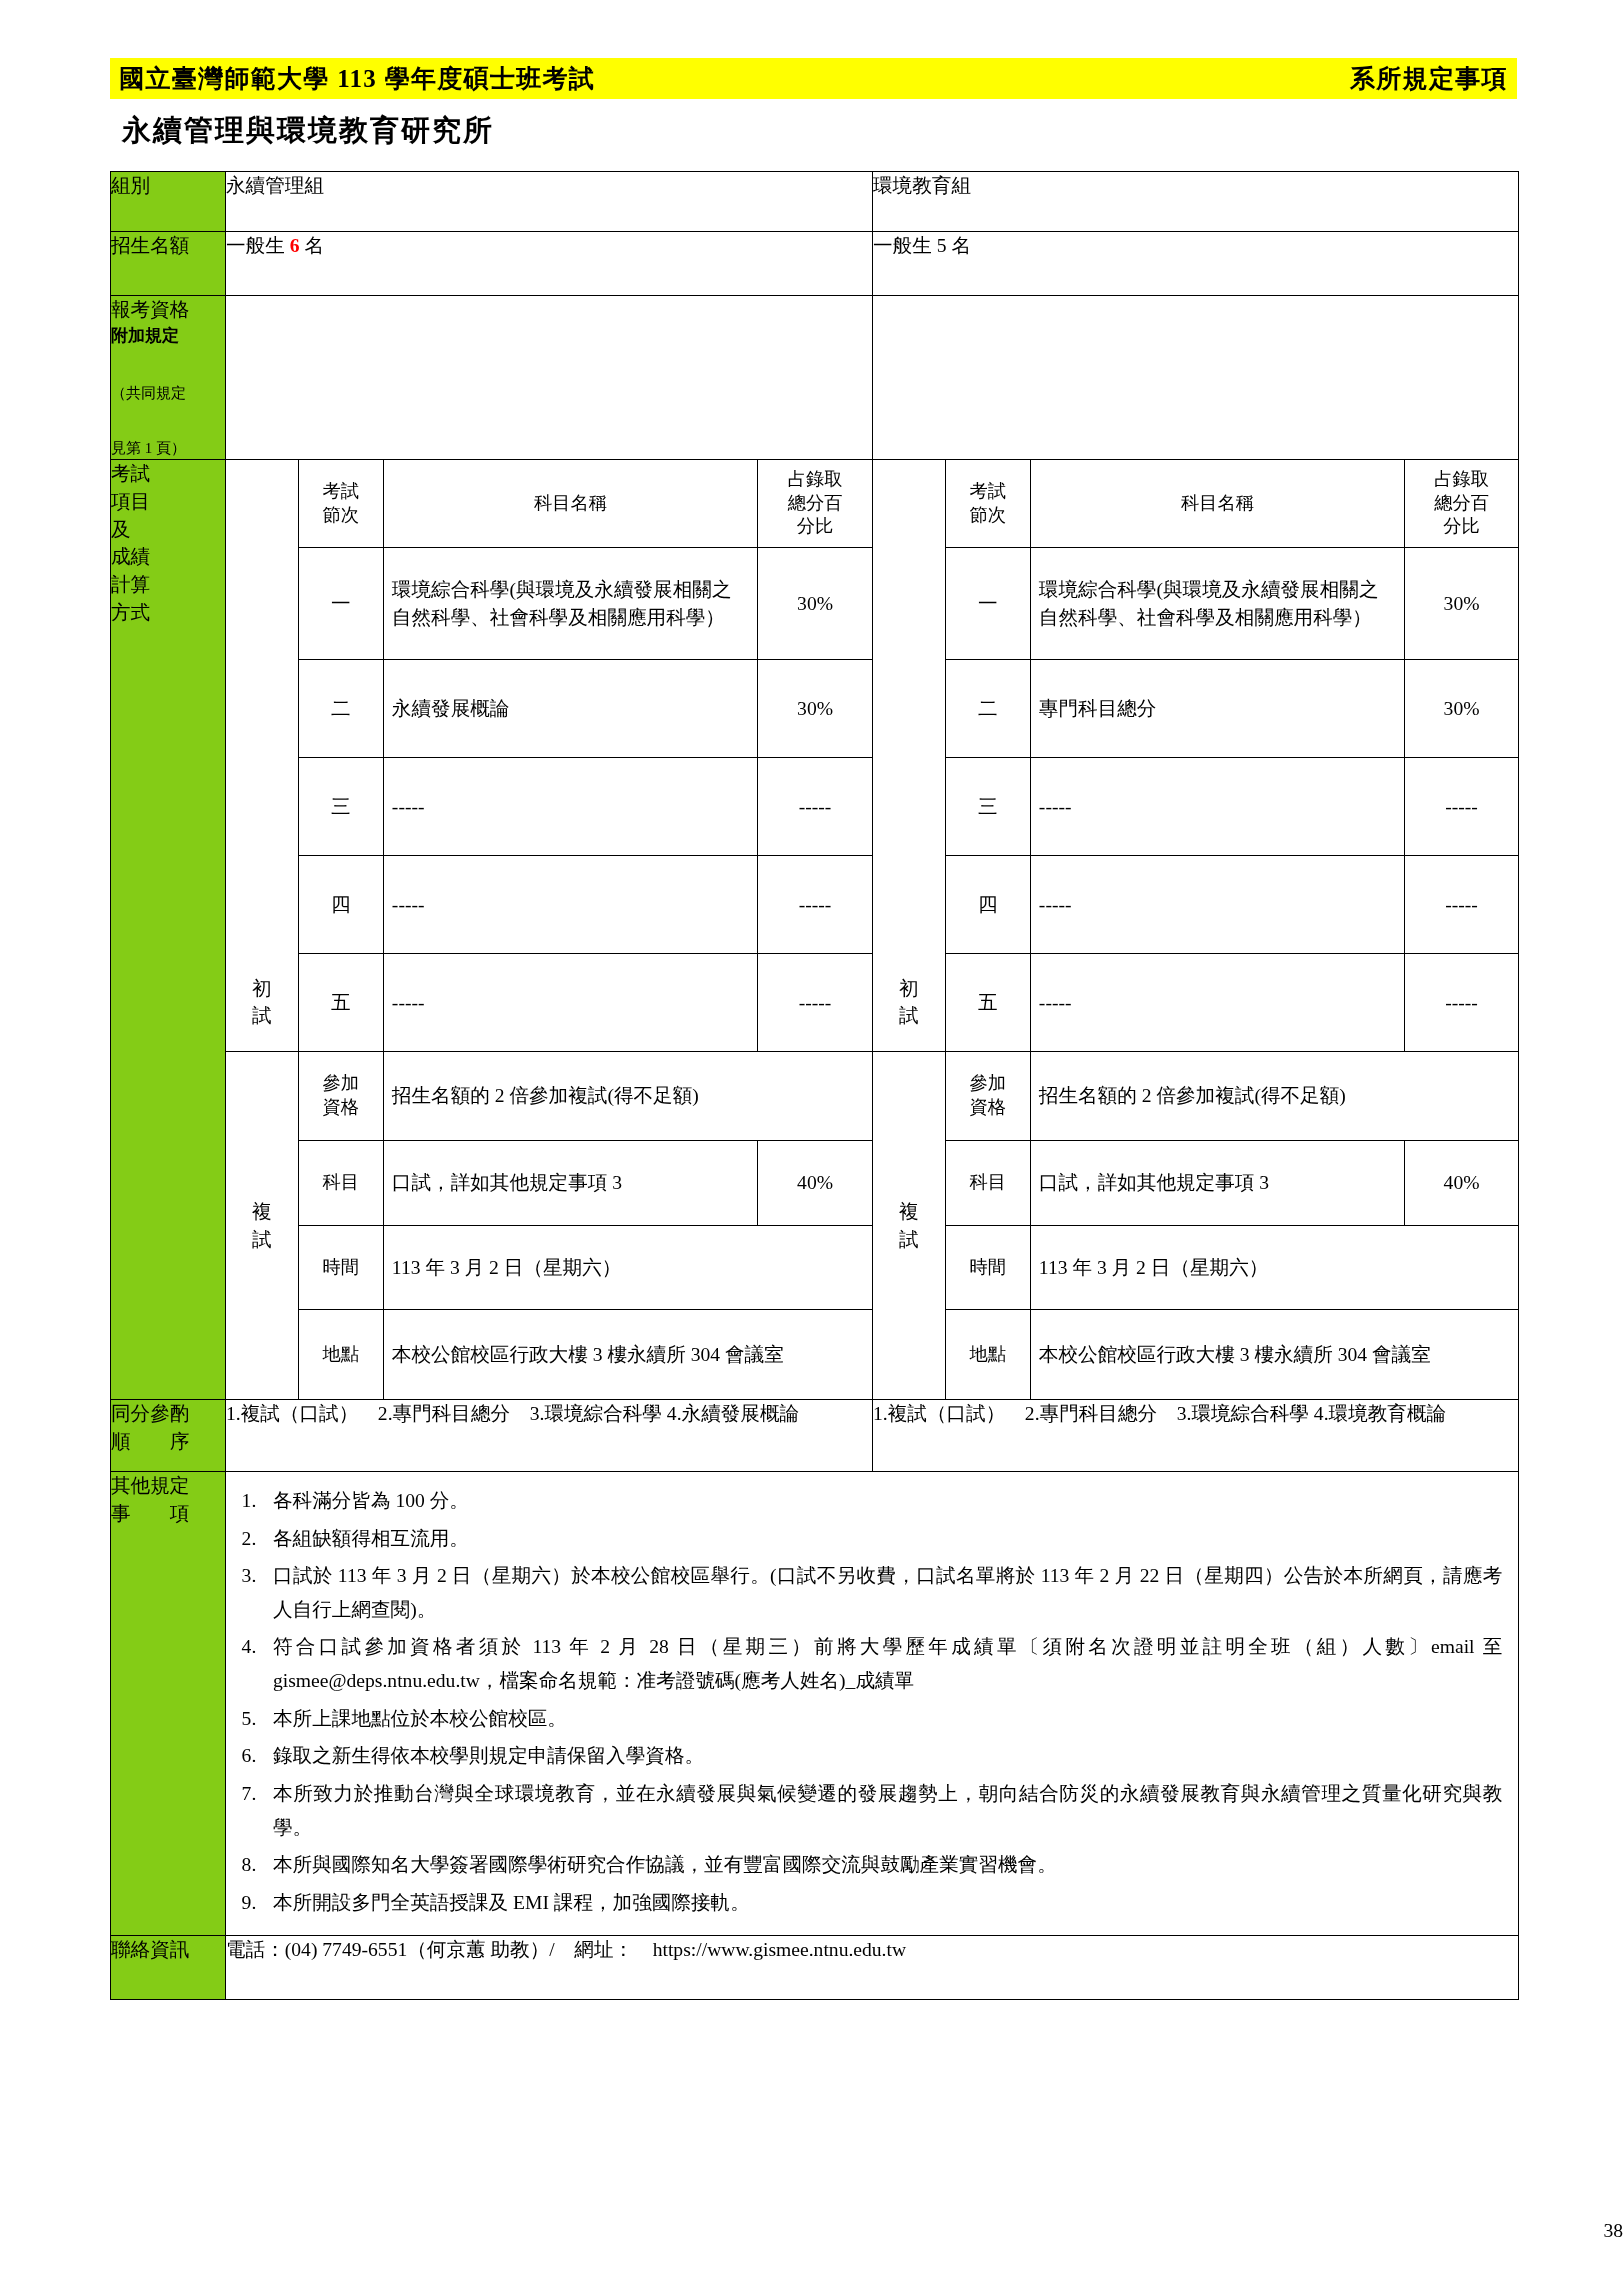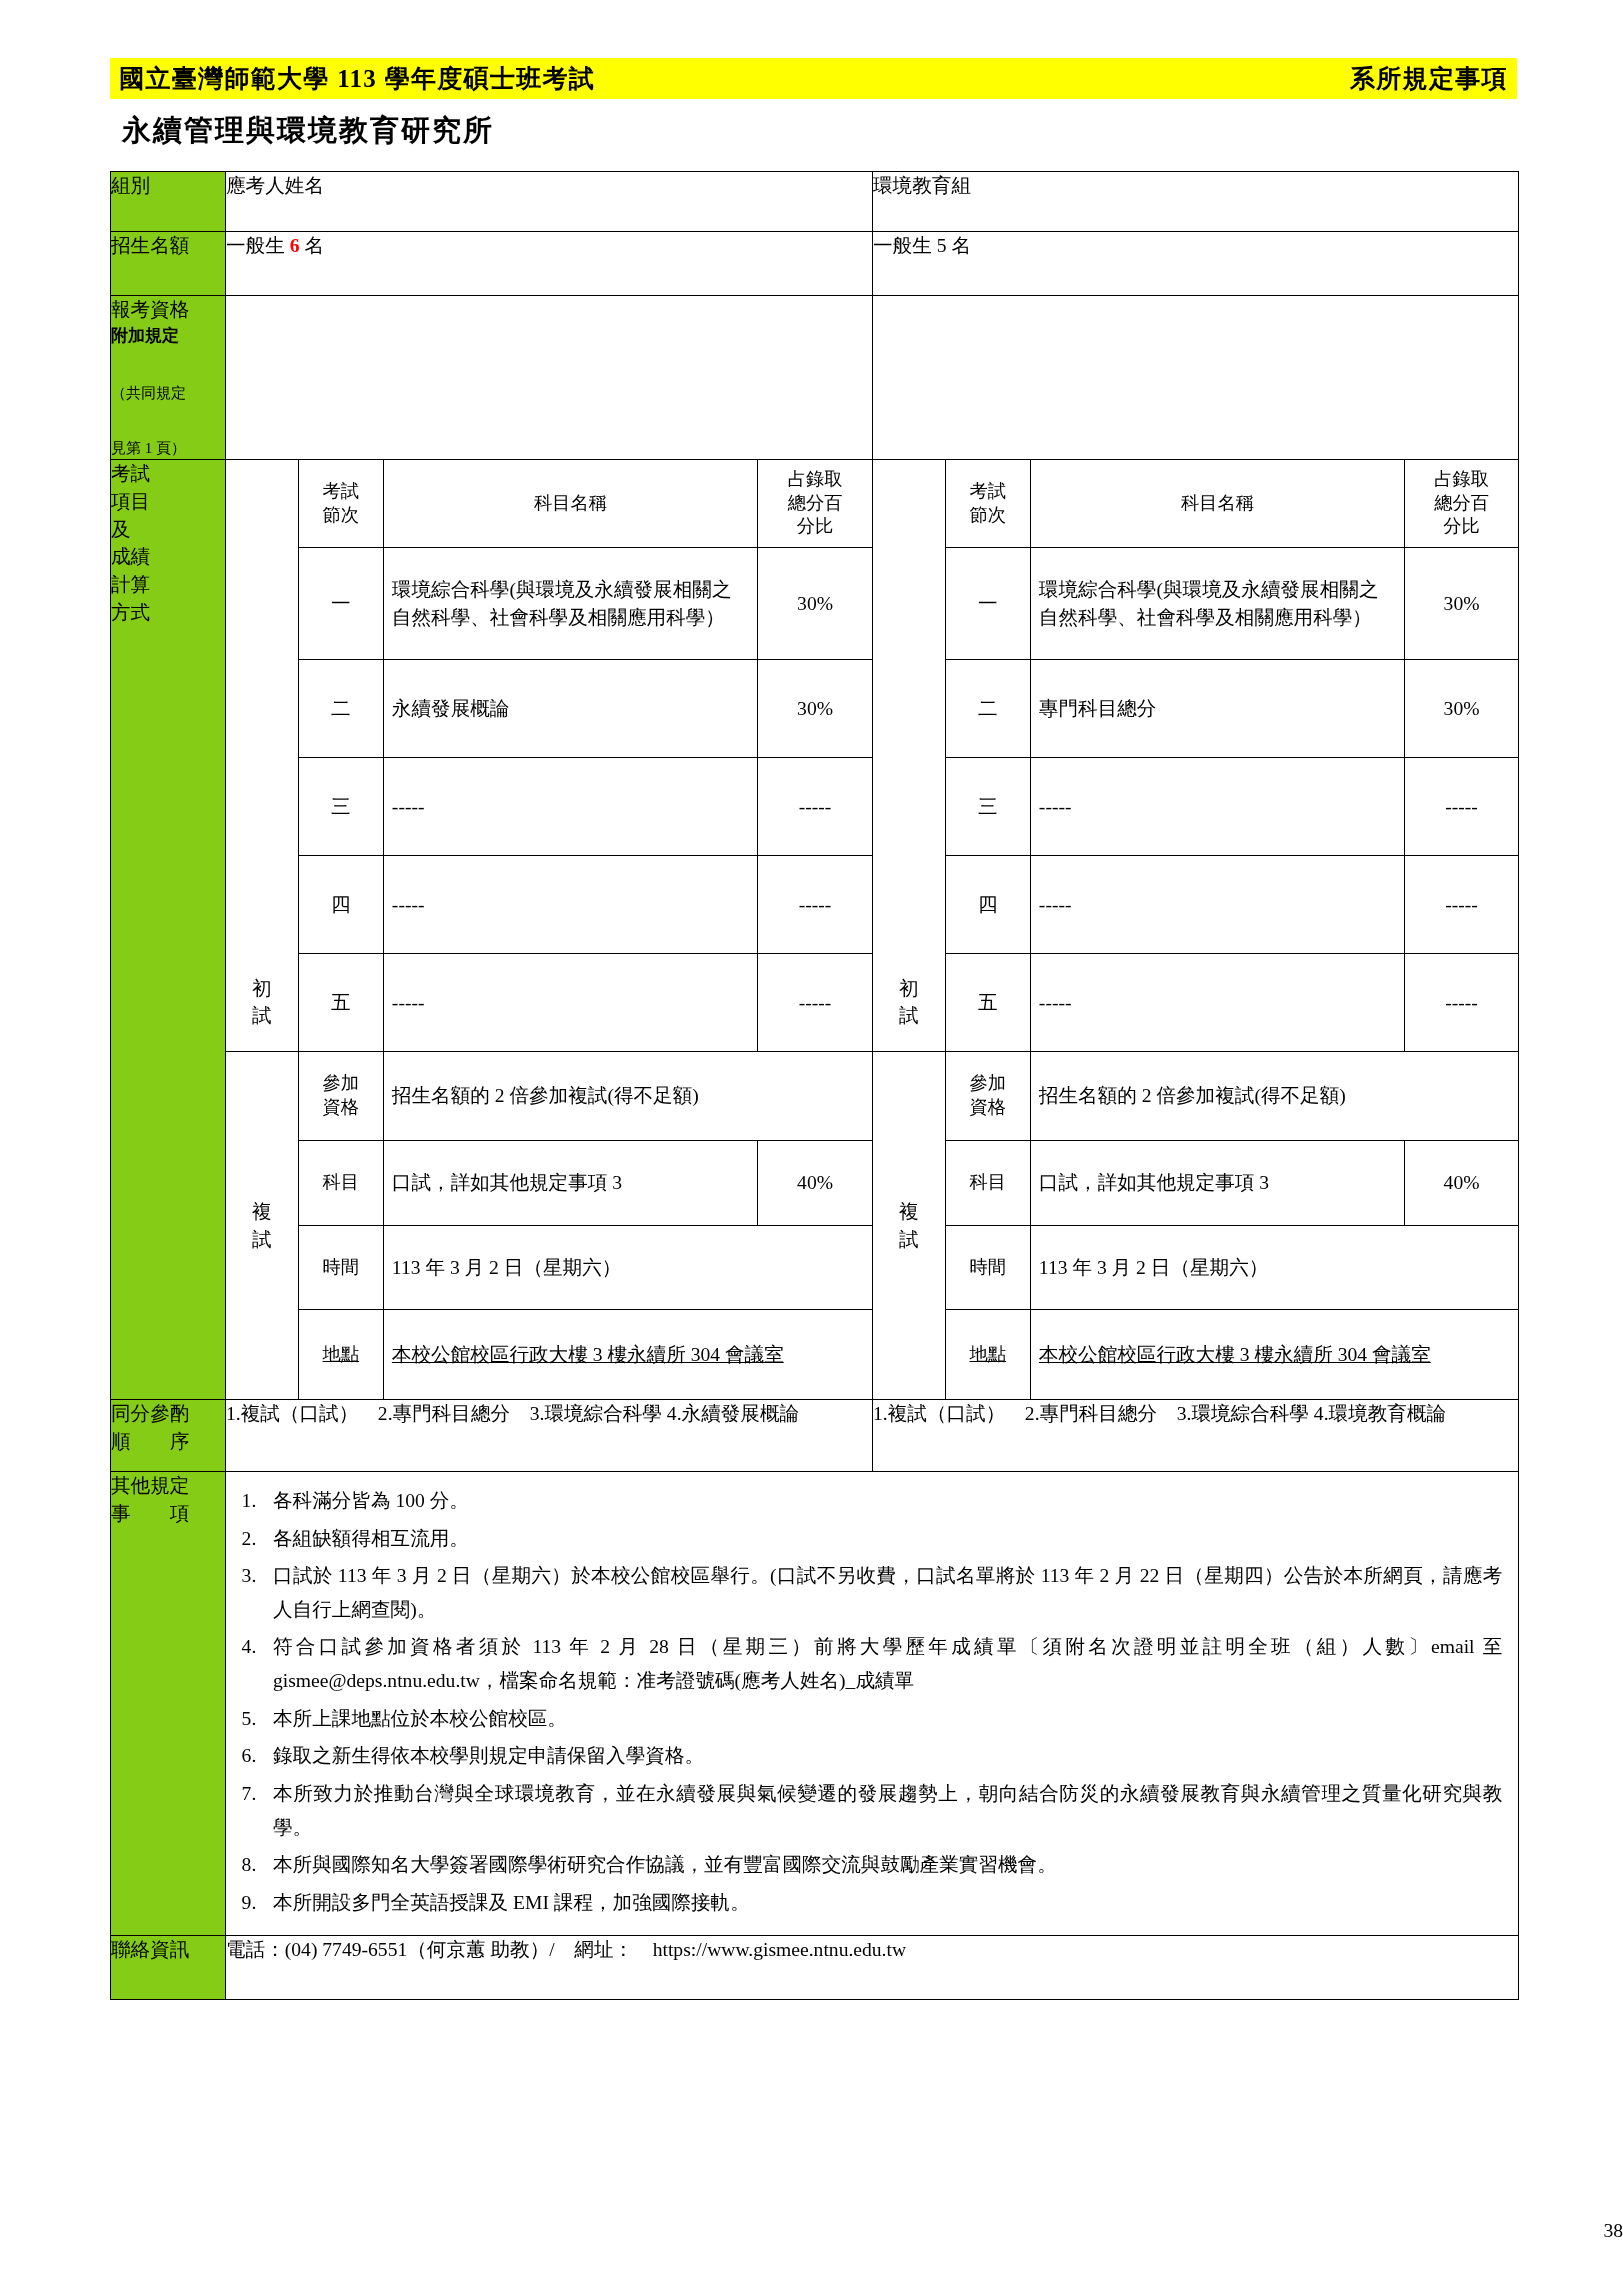--- a/index.html
+++ b/index.html
@@ -141,21 +141,21 @@
   }
   .exam-tbl td.pct {
     text-align: center;
   }
   .exam-tbl td.subj {
     text-align: left;
   }
   .exam-tbl td.nb-left { border-left: none; }
   .exam-tbl td.nb-top { border-top: none; }
   .exam-tbl td.nb-right { border-right: none; }
-  .exam-tbl td.nb-bottom { border-bottom: none; text-decoration: underline; }
+  .exam-tbl td.nb-bottom { border-bottom: none; }
 
   .tiebreak {
     font-size: 19.6px;
     line-height: 1.55;
     padding: 7.9px 9.2px;
   }
 
   
   .reg-list {
     margin: 0;
@@ -211,21 +211,21 @@
   <table class="main-table">
     <colgroup>
       <col style="width:115px">
       <col style="width:647px">
       <col style="width:646px">
     </colgroup>
     <tbody>
 
       <tr>
         <td class="lbl">組別</td>
-        <td class="cell-pad" style="height:59px">應考人姓名</td>
+        <td class="cell-pad" style="height:59px">永續管理組</td>
         <td class="cell-pad">環境教育組</td>
       </tr>
 
       <tr>
         <td class="lbl">招生名額</td>
         <td class="cell-pad" style="height:63px">
           <span>一般生 </span><span class="red">6</span><span> 名</span>
         </td>
         <td class="cell-pad">一般生 5 名</td>
       </tr>

